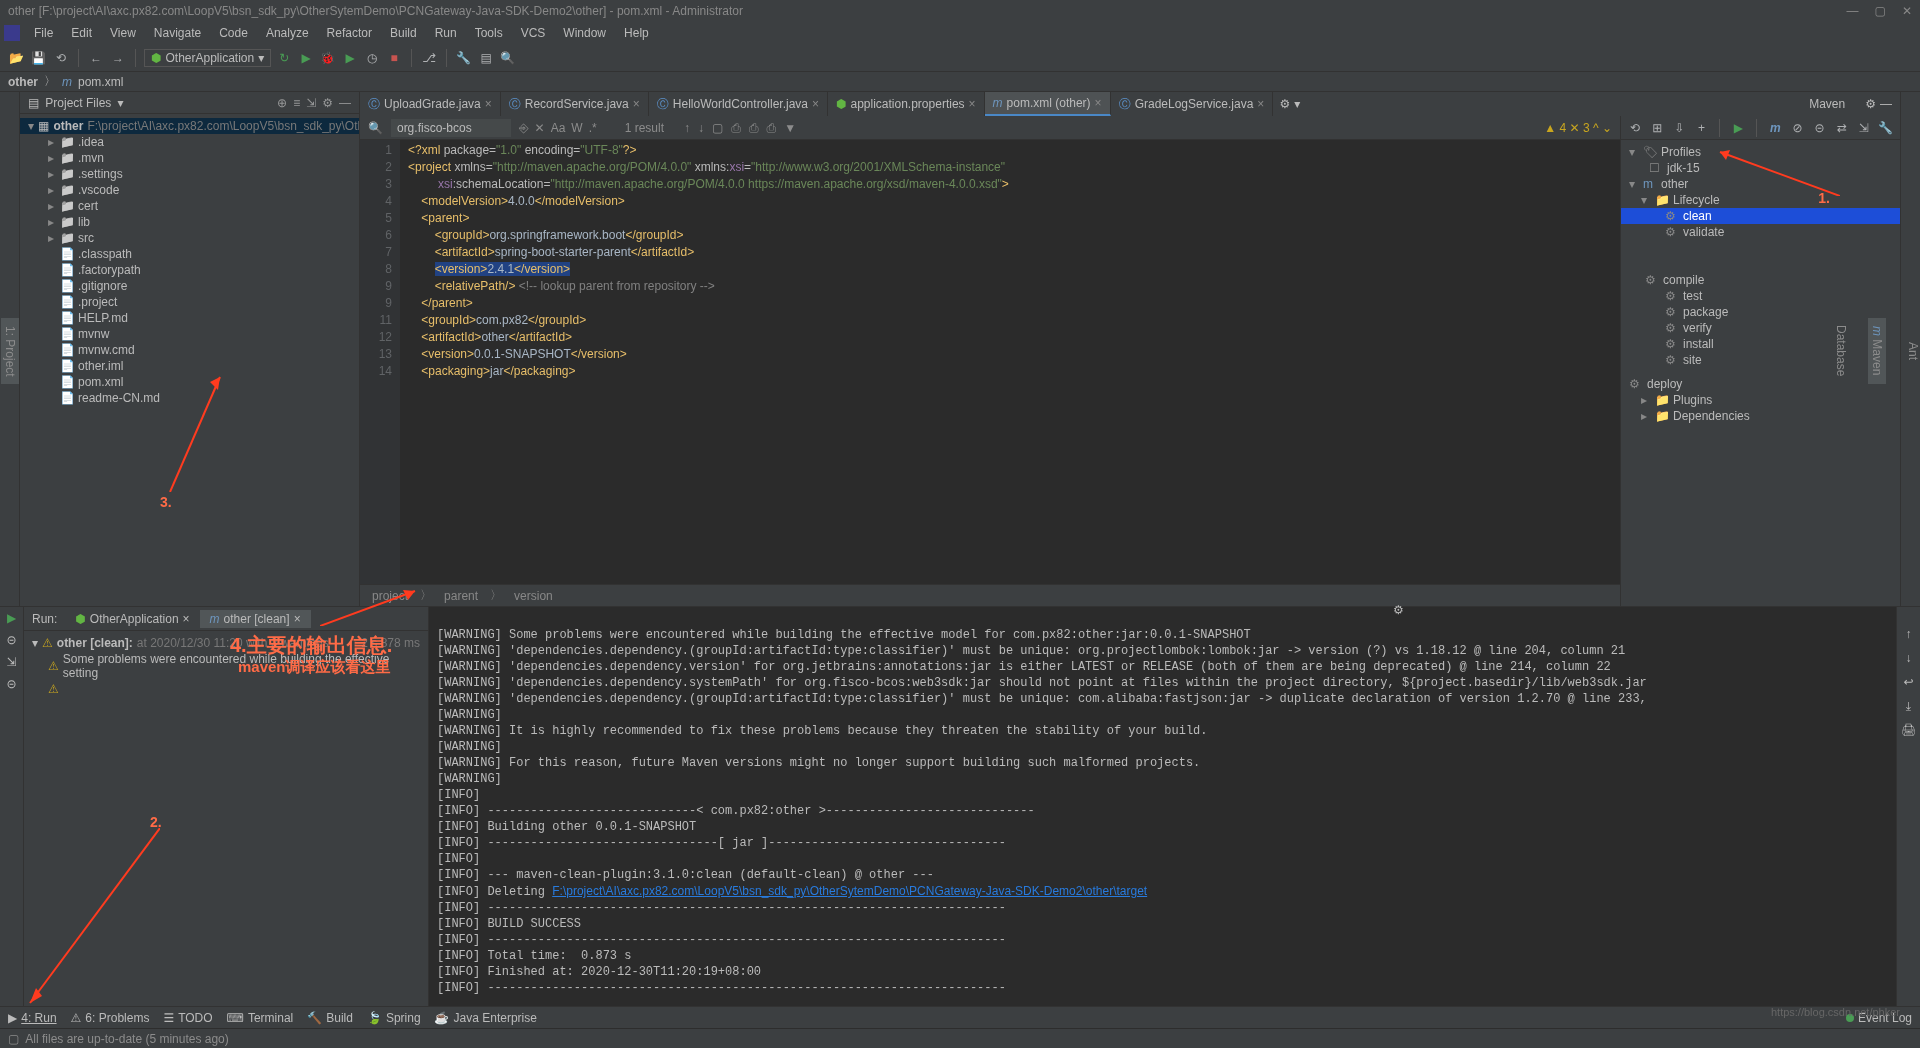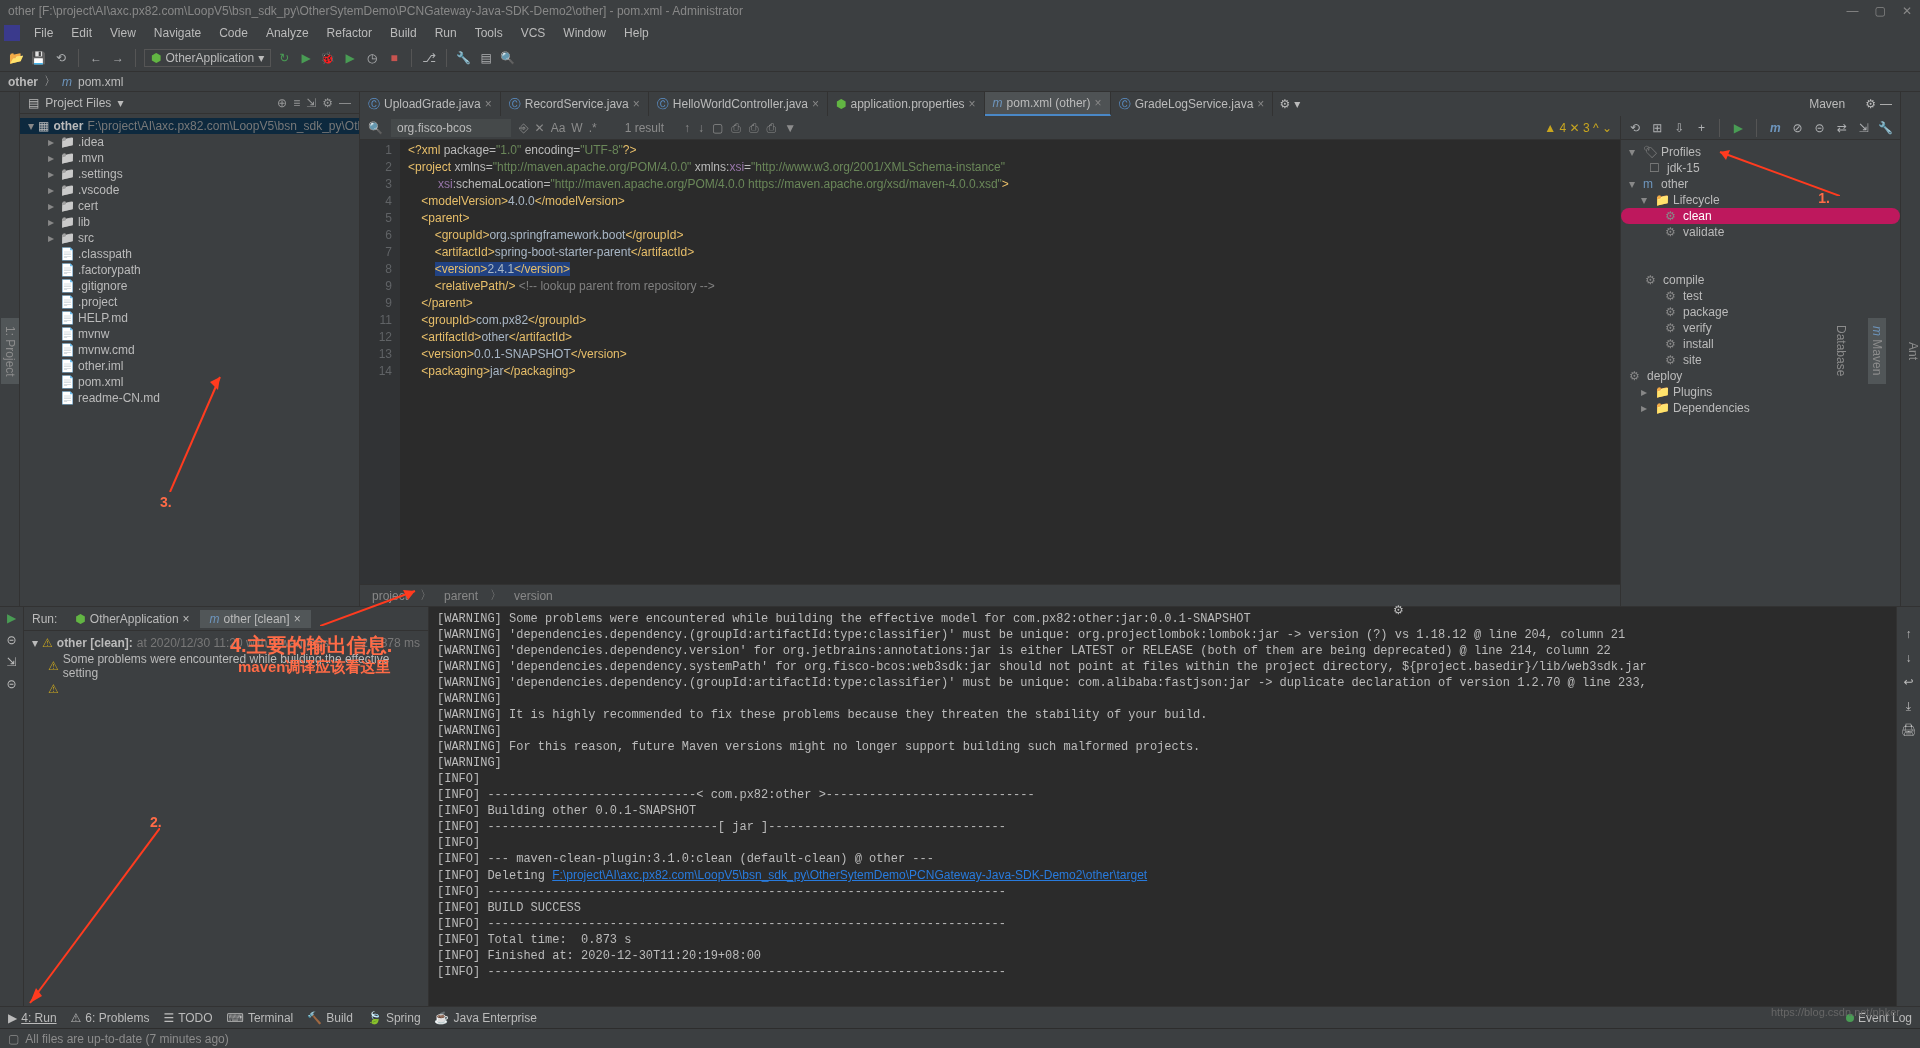--- a/index.html
+++ b/index.html
@@ -43,35 +43,35 @@
 .code .attr { color: #bababa; }
 .code .ns { color: #9876aa; }
 .code .str { color: #6a8759; }
 .code .cmt { color: #808080; }
 .code .hl { background: #214283; }
 .crumbbar { height: 22px; background: #3c3f41; display: flex; align-items: center; padding: 0 12px; gap: 12px; color: #888; border-top: 1px solid #323232; }
 .maven-panel { width: 280px; background: #3c3f41; border-left: 1px solid #323232; display: flex; flex-direction: column; }
 .maven-toolbar { height: 24px; display: flex; align-items: center; padding: 0 6px; gap: 6px; border-bottom: 1px solid #323232; }
 .maven-tree { flex: 1; padding: 4px 0; }
 .mvn-item { display: flex; align-items: center; padding: 1px 8px; gap: 4px; cursor: pointer; }
-.mvn-item.selected { background: #be185d; color: #fff; border-radius: 8px; }
+.mvn-item.selected { background: #1d4ed8; color: #fff; }
 .mvn-item .arrow { width: 10px; color: #888; }
 .mvn-item .micon { width: 14px; color: #888; }
 .runpanel { height: 400px; background: #2b2b2b; display: flex; border-top: 1px solid #323232; }
 .run-left { width: 405px; background: #3c3f41; border-right: 1px solid #323232; display: flex; flex-direction: column; }
 .run-tabs { height: 24px; display: flex; align-items: center; padding: 0 8px; gap: 0; border-bottom: 1px solid #323232; }
 .run-tabs .rtab { padding: 2px 10px; color: #bbb; cursor: pointer; display: flex; align-items: center; gap: 4px; }
 .run-tabs .rtab.active { background: #515658; }
 .run-tabs .rlabel { color: #bbb; padding-right: 8px; }
 .run-tree { flex: 1; padding: 4px 8px; color: #bbb; }
 .run-tree-row { display: flex; align-items: center; gap: 4px; padding: 1px 0; }
 .run-tree-row .warn { color: #c9a61f; }
 .run-tree-row .time { margin-left: auto; color: #787878; }
 .run-console { flex: 1; background: #2b2b2b; padding: 0; position: relative; }
-.console-text { font-family: 'Consolas','Courier New',monospace; padding: 4px 8px; line-height: 16px; white-space: pre; color: #bbb; overflow: hidden; }
+.console-text { font-family: 'Consolas','Courier New',monospace; padding: 20px 8px; line-height: 16px; white-space: pre; color: #bbb; overflow: hidden; }
 .console-text .link { color: #287bde; text-decoration: underline; }
 .bottombar { height: 22px; background: #3c3f41; display: flex; align-items: center; padding: 0 8px; gap: 14px; border-top: 1px solid #323232; color: #bbb; }
 .bottombar .bb-item { display: flex; align-items: center; gap: 4px; cursor: pointer; }
 .bottombar .spacer { flex: 1; }
 .statusbar { height: 20px; background: #3c3f41; display: flex; align-items: center; padding: 0 8px; color: #8c8c8c; border-top: 1px solid #2d2d2d; }
 .green-dot { width: 8px; height: 8px; background: #499c54; border-radius: 50%; display: inline-block; }
 .annotation { position: absolute; color: #ff6b47; font-size: 14px; font-weight: bold; pointer-events: none; z-index: 100; }
 .arrow-svg { position: absolute; pointer-events: none; z-index: 99; }
 .gear::before { content: "⚙"; }
 .folder::before { content: "📁"; filter: grayscale(1) brightness(0.9); }
@@ -444,21 +444,21 @@
                 <span>verify</span>
               </div>
               <div class="mvn-item" style="padding-left: 44px;">
                 <span class="micon gear"></span>
                 <span>install</span>
               </div>
               <div class="mvn-item" style="padding-left: 44px;">
                 <span class="micon gear"></span>
                 <span>site</span>
               </div>
-              <div class="mvn-item" style="">
+              <div class="mvn-item" style=" margin-top: 8px;">
                 <span class="micon gear"></span>
                 <span>deploy</span>
               </div>
             </div>
           <div class="mvn-item" style="padding-left:20px;">
               <span class="arrow">▸</span>
               <span class="micon">📁</span>
               <span>Plugins</span>
             </div>
           <div class="mvn-item" style="padding-left:20px;">
@@ -586,21 +586,21 @@
     </div>
   <span class="spacer"></span>
   <span class="bb-item">
       <span class="green-dot"></span>
       <span>Event Log</span>
     </span>
 </div>
 
 <div class="statusbar">
   <span>▢</span>
-  <span style="margin-left:6px;">All files are up-to-date (7 minutes ago)</span>
+  <span style="margin-left:6px;">All files are up-to-date (5 minutes ago)</span>
 </div>
 
 <div class="annotation" style="top:190px;right:90px;">1.</div>
 <svg class="arrow-svg" style="top:146px;right:80px;width:130px;height:50px;">
     <line x1="130" y1="50" x2="10" y2="6" stroke="#ff3b1f" stroke-width="2"></line>
     <polygon points="10,6 20,4 16,14" fill="#ff3b1f"></polygon>
   </svg>
 
 <div class="annotation" style="bottom:218px;left:150px;">2.</div>
 <svg class="arrow-svg" style="bottom:40px;left:20px;width:140px;height:180px;">

